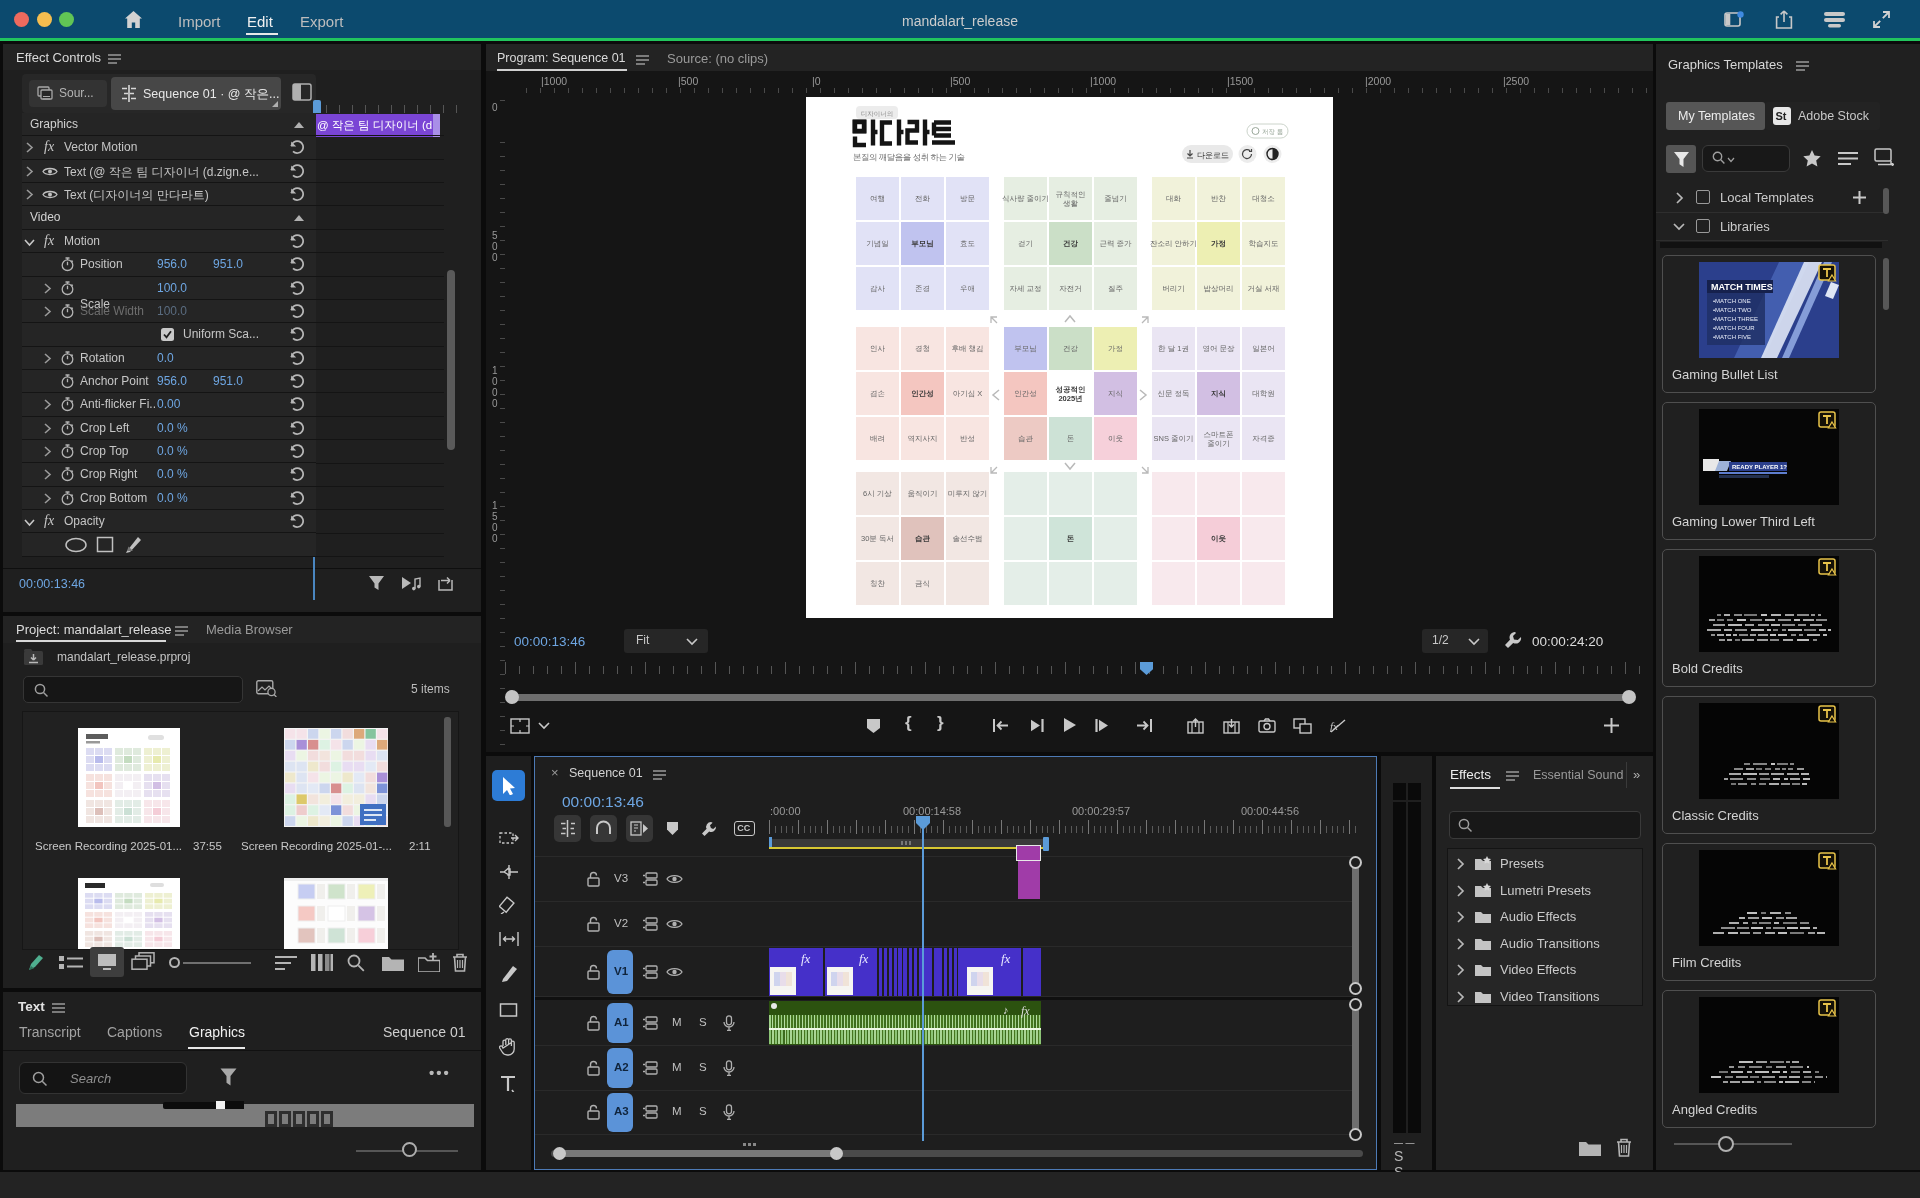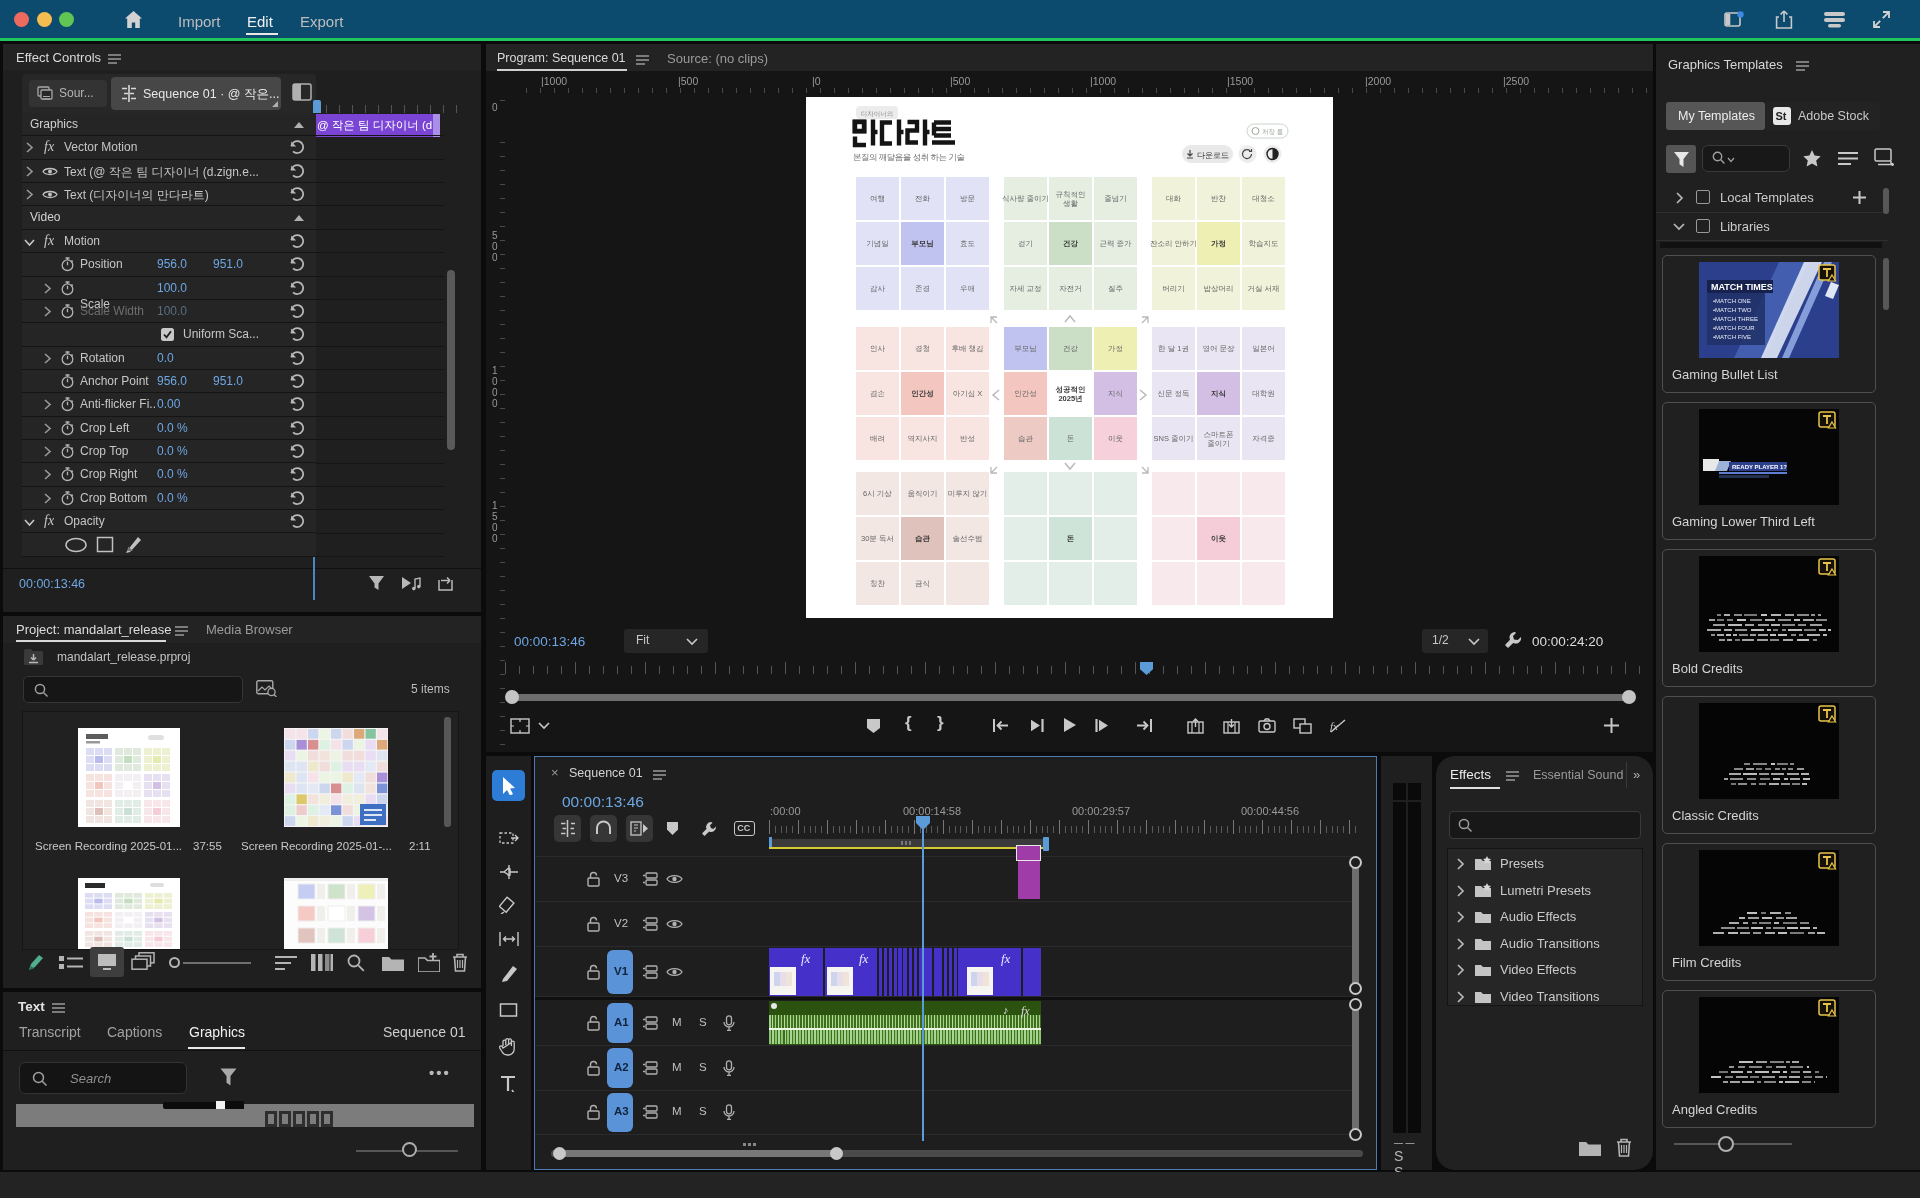--- a/index.html
+++ b/index.html
@@ -16,20 +16,21 @@
   <div class="r" style="left:14px;top:12px;width:15px;height:15px;border-radius:50%;background:#ee6a5e;"></div>
   <div class="r" style="left:37px;top:12px;width:15px;height:15px;border-radius:50%;background:#f5bd4f;"></div>
   <div class="r" style="left:59px;top:12px;width:15px;height:15px;border-radius:50%;background:#61c555;"></div>
   <svg class="r" style="left:124px;top:10px" width="19" height="19" viewBox="0 0 19 19">
         <path d="M9.5 1L1 8.5h2.2V18h4.6v-5.5h3.4V18h4.6V8.5H18Z" fill="#d2d2d2"></path>
       </svg>
   <div class="r" style="left:178px;top:13px;font-size:15px;color:#bdbdbd;">Import</div>
   <div class="r" style="left:247px;top:13px;font-size:15px;color:#f0f0f0;">Edit</div>
   <div class="r" style="left:246px;top:33px;width:32px;height:2px;background:#e8e8e8;"></div>
   <div class="r" style="left:300px;top:13px;font-size:15px;color:#bdbdbd;">Export</div>
+  <div class="r" style="left:0;top:13px;width:1920px;text-align:center;font-size:14px;color:#cccccc;">mandalart_release</div>
   <svg class="r" style="left:1724px;top:11px" width="20" height="18" viewBox="0 0 20 18">
         <rect x="1" y="2" width="15" height="13" rx="2" fill="none" stroke="#c8c8c8" stroke-width="1.6"></rect>
         <rect x="1.8" y="2.8" width="4.5" height="11.4" fill="#c8c8c8"></rect>
         <circle cx="16.5" cy="3.5" r="3.2" fill="#3f8ae0"></circle>
       </svg>
   <svg class="r" style="left:1775px;top:10px" width="18" height="20" viewBox="0 0 18 20">
         <path d="M4 7h-2.4v11h14.8V7H14" fill="none" stroke="#c8c8c8" stroke-width="1.6"></path>
         <path d="M9 1v11M9 1l-3.4 3.4M9 1l3.4 3.4" stroke="#c8c8c8" stroke-width="1.6" fill="none"></path>
       </svg>
   <svg class="r" style="left:1824px;top:12px" width="21" height="16" viewBox="0 0 21 16">
@@ -1594,21 +1595,21 @@
       <div class="r" style="left:295px;top:390px;width:13px;height:13px;background:#c8c8c8;border-radius:50%;"></div>
       <div class="r" style="left:208px;top:386px;width:14px;height:3px;background:repeating-linear-gradient(to right,#888 0 3px,transparent 3px 5px);"></div>
     </div>
 <div class="r" style="left:1381px;top:756px;width:51px;height:414px;background:#1f1f1f;">
       <div class="r" style="left:12px;top:27px;width:13px;height:350px;background:#0a0a0a;"></div>
       <div class="r" style="left:26.5px;top:27px;width:13px;height:350px;background:#0a0a0a;"></div>
       <div class="r" style="left:12px;top:44px;width:28px;height:2px;background:#1f1f1f;"></div>
       <span class="r" style="left:13px;top:382px;color:#cfcfcf;font-size:9px;">— —</span>
       <span class="r" style="left:13px;top:392px;color:#b8b8b8;font-size:14px;letter-spacing:7px;">S S</span>
     </div>
-<div class="r" style="left:1436px;top:756px;width:217px;height:414px;background:#212121;border-radius:19px;">
+<div class="r" style="left:1436px;top:756px;width:217px;height:414px;background:#212121;">
       <span class="r" style="left:14px;top:11px;font-size:13.5px;color:#ececec;">Effects</span>
       <div class="r" style="left:14px;top:31px;width:50px;height:2px;background:#e0e0e0;"></div>
       <svg class="r" style="left:70px;top:15px" width="13" height="10" viewBox="0 0 13 10">
         <path d="M0 1h13M0 5h13M0 9h9" stroke="#9a9a9a" stroke-width="1.4"></path>
       </svg>
       <span class="r" style="left:97px;top:12px;font-size:12.5px;color:#9a9a9a;">Essential Sound</span>
       <div class="r" style="left:190px;top:6px;width:1px;height:26px;background:#3a3a3a;"></div>
       <span class="r" style="left:197px;top:11px;font-size:13px;color:#b0b0b0;">»</span>
       <div class="r" style="left:13px;top:55px;width:192px;height:28px;background:#181818;border:1px solid #3a3a3a;border-radius:4px;box-sizing:border-box;"></div>
       <svg class="r" style="left:22px;top:62px" width="15" height="15" viewBox="0 0 15 15">

